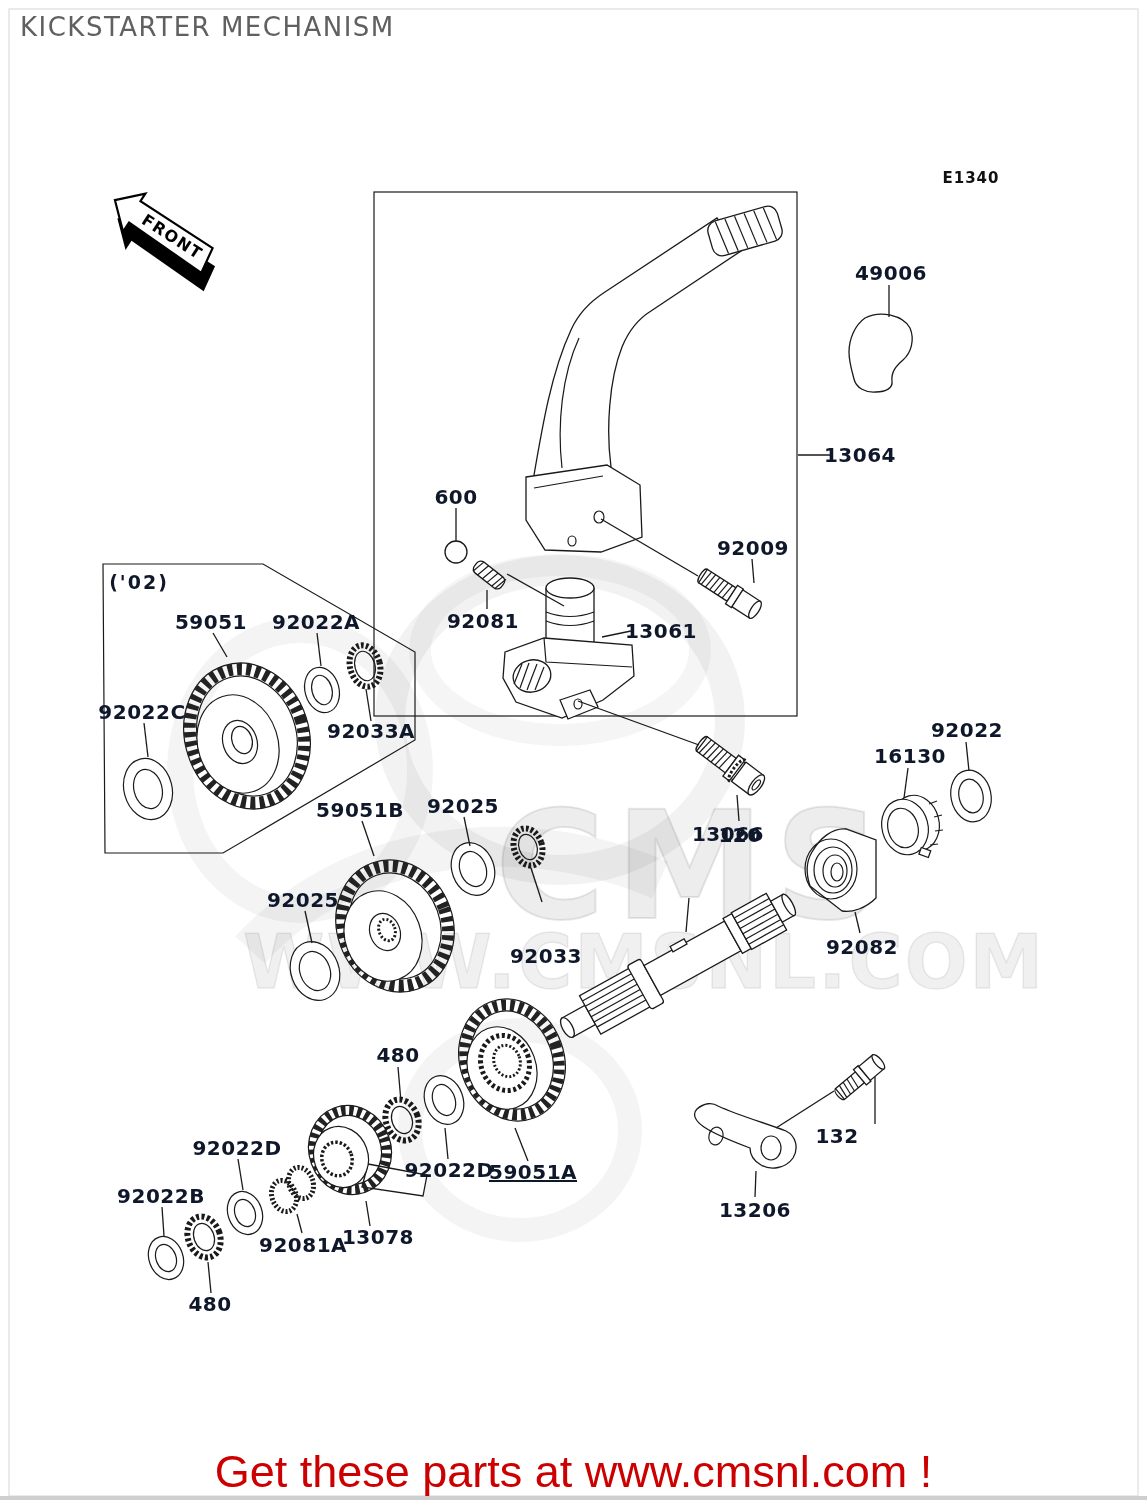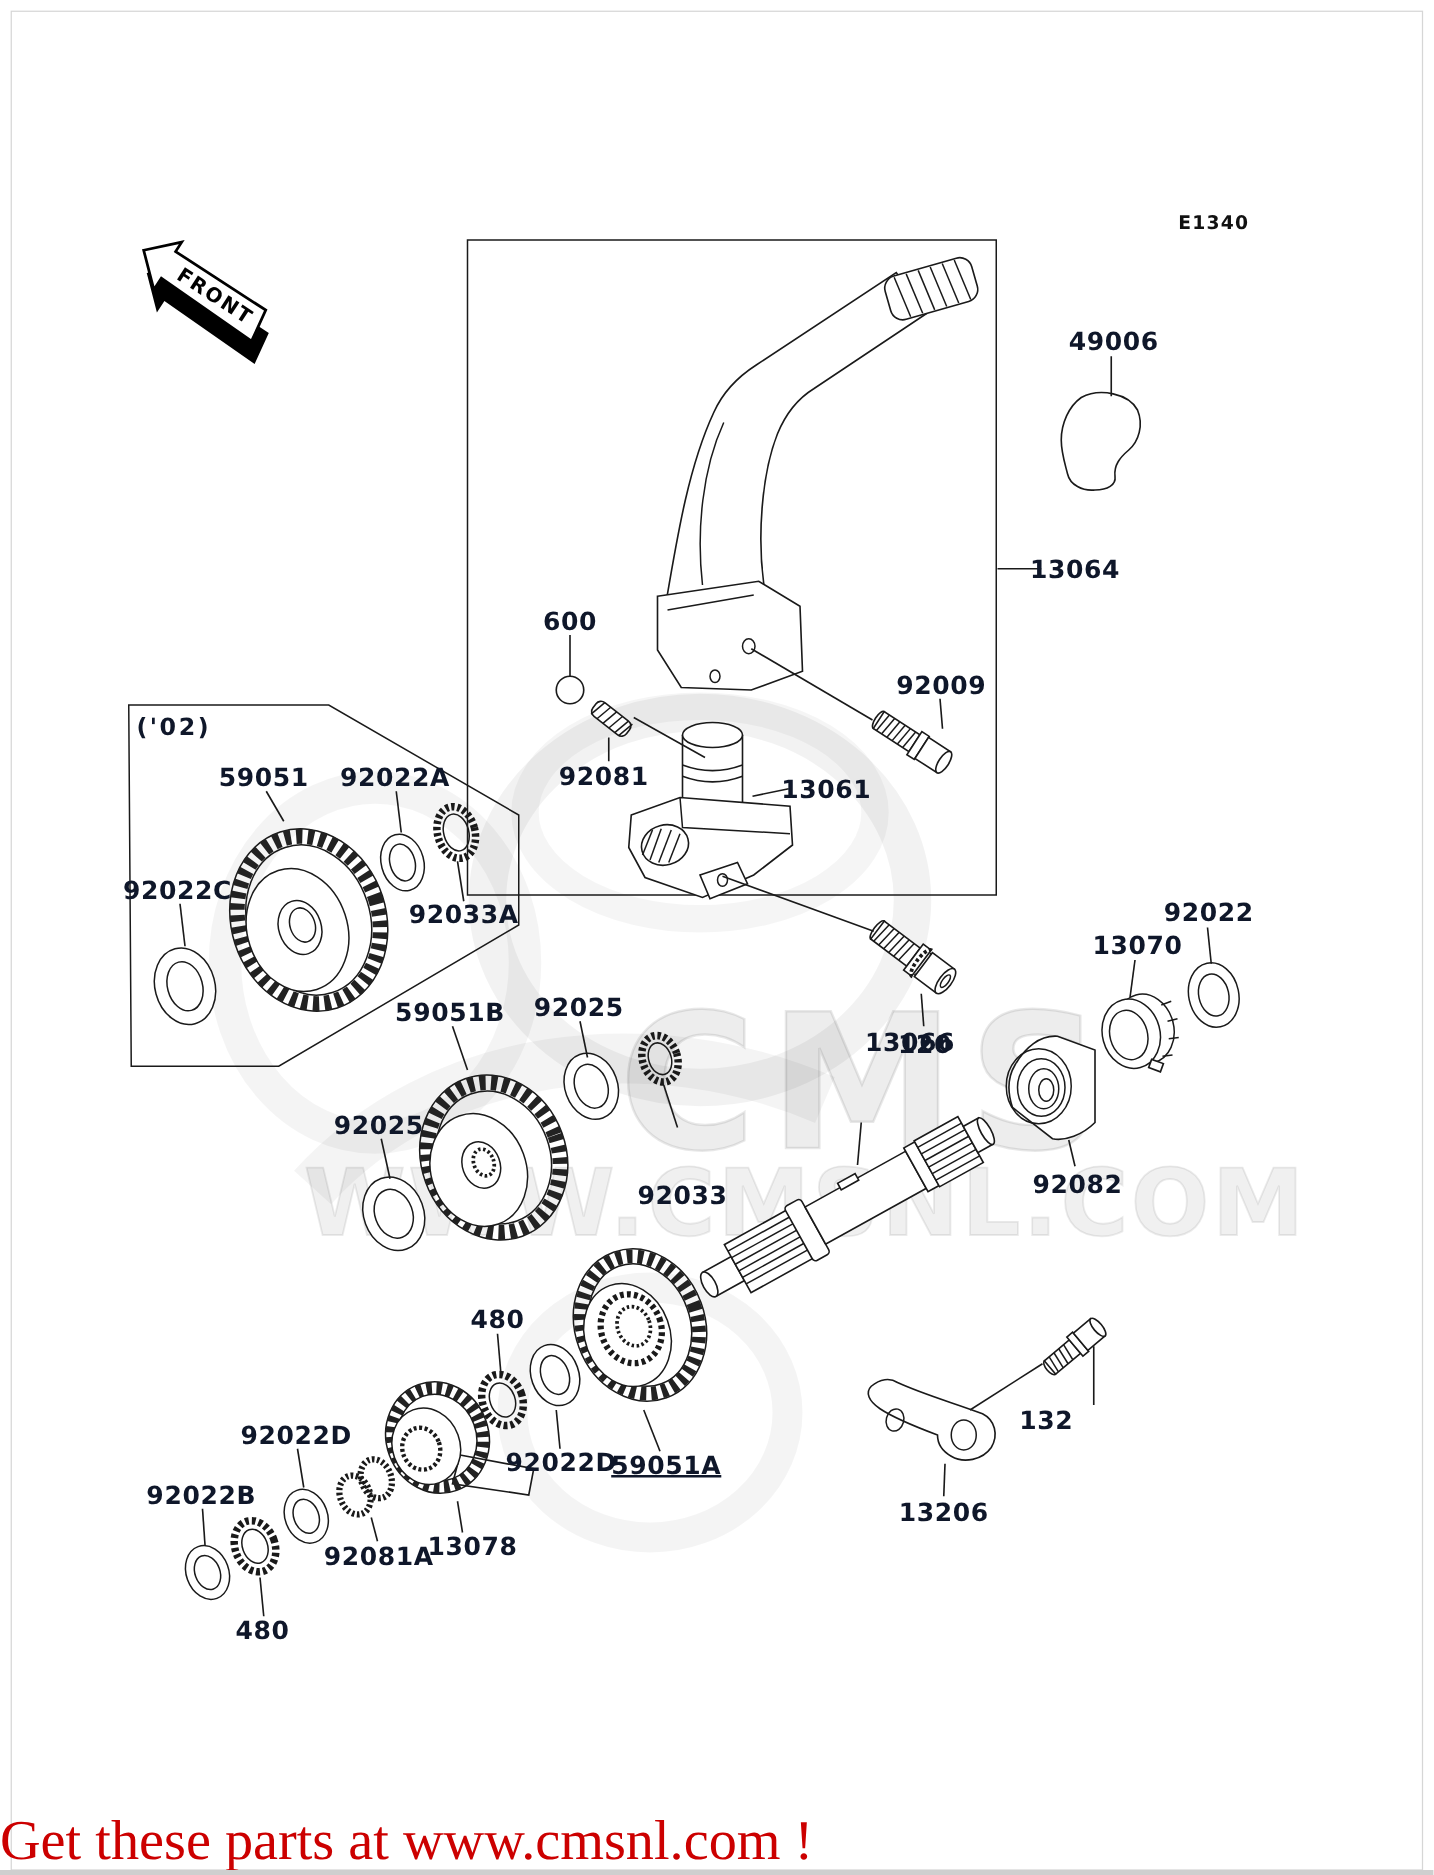--- a/index.html
+++ b/index.html
@@ -6,36 +6,37 @@
   .page{position:relative;width:1147px;height:1500px;background:#fff;overflow:hidden;
         font-family:"DejaVu Sans",sans-serif;}
   .page-title{position:absolute;left:20px;top:12px;font-size:26px;letter-spacing:1.5px;
         color:#606060;font-weight:400;white-space:nowrap;}
   .diagram-code{position:absolute;left:971px;top:178px;transform:translate(-50%,-50%);
         font-size:15px;font-weight:700;color:#111;letter-spacing:1px;}
   svg.art{position:absolute;left:0;top:0;}
   .part-label{position:absolute;transform:translate(-50%,-50%);font-size:20px;font-weight:700;
         color:#0f172a;white-space:nowrap;letter-spacing:0.5px;}
   .part-label.paren{font-size:19px;letter-spacing:2px;}
-  .footer-banner{position:absolute;left:0;top:1446px;width:100%;
-        font-family:Liberation Serif, serif;font-size:45px;font-weight:400;white-space:nowrap;}
+  .footer-banner{position:absolute;left:0;top:1446px;width:100%;text-align:center;
+        font-family:Liberation Sans, sans-serif;font-size:45px;font-weight:400;white-space:nowrap;}
   .bottom-strip{position:absolute;left:0;bottom:0;width:100%;height:4px;background:#cfcfcf;}
   
   .ln{stroke:#1a1a1a;stroke-width:1.3;fill:none;}
   .lnw{stroke:#1a1a1a;stroke-width:1.3;fill:#fff;}
   .thin{stroke:#1a1a1a;stroke-width:1.2;fill:none;}
   .thinw{stroke:#1a1a1a;stroke-width:1.2;fill:#fff;}
   .teeth{fill:none;stroke:#222;}
   .wm{fill:none;}
 </style>
 </head>
 <body>
 
 <div class="page">
 
+  <div class="page-title" style="color: rgb(96, 96, 96);">KICKSTARTER MECHANISM</div>
 
   <svg class="art" width="1147" height="1500" viewBox="0 0 1147 1500">
 
     <rect x="9" y="9" width="1129" height="1487" fill="none" stroke="#d6d6d6" stroke-width="1"></rect>
 
     <g>
       <ellipse class="wm" cx="560" cy="720" rx="170" ry="150" stroke="rgba(0,0,0,0.05)" stroke-width="30"></ellipse>
       <ellipse class="wm" cx="300" cy="770" rx="120" ry="140" stroke="rgba(0,0,0,0.045)" stroke-width="26"></ellipse>
       <ellipse class="wm" cx="560" cy="650" rx="140" ry="85" stroke="rgba(0,0,0,0.04)" stroke-width="22"></ellipse>
       <ellipse class="wm" cx="520" cy="1130" rx="110" ry="100" stroke="rgba(0,0,0,0.045)" stroke-width="24"></ellipse>
@@ -345,21 +346,21 @@
       <div class="part-label" style="left: 211px; top: 622px;">59051</div>
       <div class="part-label" style="left: 316px; top: 622px;">92022A</div>
       <div class="part-label" style="left: 142px; top: 712px; text-align: center;">92022C</div>
       <div class="part-label" style="left: 371px; top: 731px;">92033A</div>
       <div class="part-label" style="left: 360px; top: 810px;">59051B</div>
       <div class="part-label" style="left: 463px; top: 806px;">92025</div>
       <div class="part-label" style="left: 303px; top: 900px;">92025</div>
       <div class="part-label" style="left: 546px; top: 956px;">92033</div>
       <div class="part-label" style="left: 740px; top: 835px;">120</div>
       <div class="part-label" style="left: 691px; top: 834px; margin-left: 37px;">13066</div>
-      <div class="part-label" style="left: 910px; top: 756px;">13070</div>
+      <div class="part-label" style="left: 910px; top: 756px;">16130</div>
       <div class="part-label" style="left: 967px; top: 730px;">92022</div>
       <div class="part-label" style="left: 862px; top: 947px;">92082</div>
       <div class="part-label" style="left: 398px; top: 1055px;">480</div>
       <div class="part-label" style="left: 449px; top: 1170px;">92022D</div>
       <div class="part-label" style="left: 533px; top: 1172px; text-decoration: underline;">59051A</div>
       <div class="part-label" style="left: 237px; top: 1148px;">92022D</div>
       <div class="part-label" style="left: 161px; top: 1196px;">92022B</div>
       <div class="part-label" style="left: 303px; top: 1245px;">92081A</div>
       <div class="part-label" style="left: 378px; top: 1237px;">13078</div>
       <div class="part-label" style="left: 210px; top: 1304px;">480</div>

